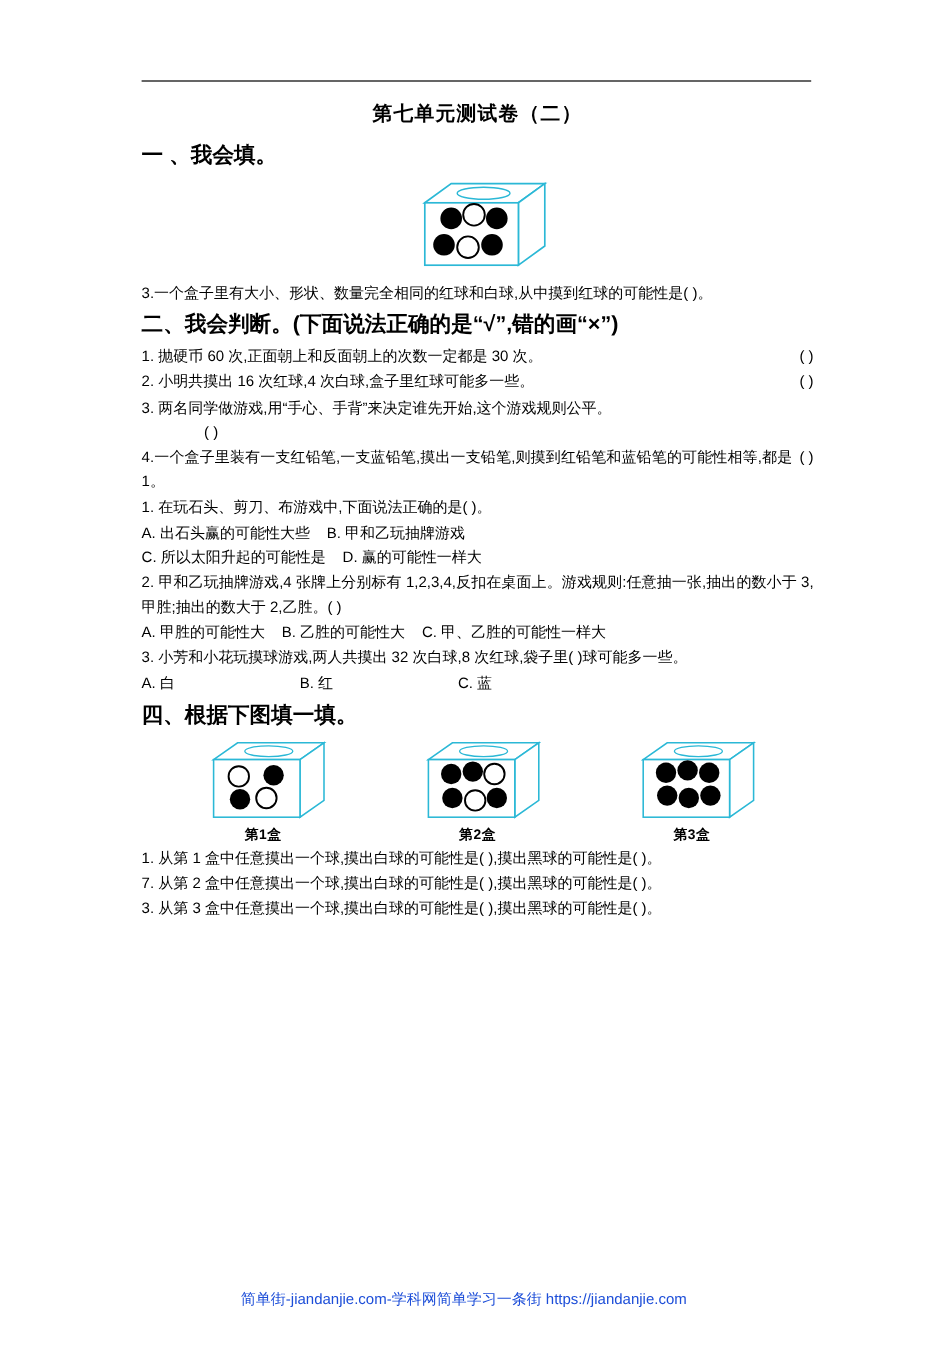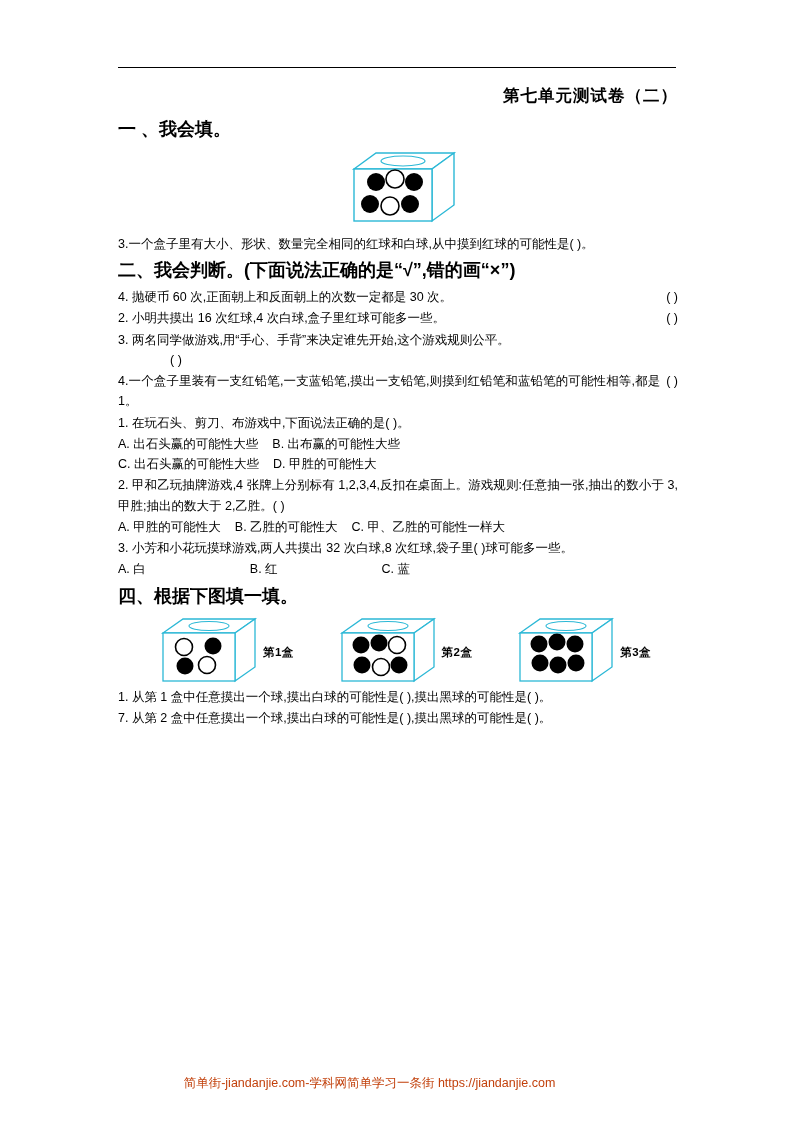--- a/index.html
+++ b/index.html
@@ -29,21 +29,21 @@
     height: 0;
     border-top: 1px solid #000;
   }
   .content {
     position: absolute;
     left: 118px;
     top: 84px;
     width: 560px;
   }
   .doc-title {
-    text-align: right;
+    text-align: center;
     font-size: 16.5px;
     font-weight: bold;
     letter-spacing: 1px;
     margin: 0 0 9px 0;
     line-height: 1.4;
   }
   .sec-head {
     font-size: 18px;
     font-weight: bold;
     margin: 3px 0 2px 0;
@@ -79,37 +79,37 @@
   }
   .fig-row {
     margin: 6px 0 2px 0;
     display: flex;
     justify-content: space-around;
     align-items: flex-end;
     padding: 0 12px;
   }
   .fig-item {
     display: flex;
-    flex-direction: row;
+    flex-direction: column;
     align-items: center;
   }
   .fig-cap {
     font-size: 11.5px;
     font-weight: bold;
     margin-top: 3px;
     letter-spacing: 0.5px;
   }
   .footer {
     position: absolute;
-    left: 0;
+    left: 17px;
     top: 1075px;
     width: 739px;
     text-align: center;
     font-size: 12.5px;
-    color: #c2410c;
+    color: #1d4ed8;
   }
   svg { display: block; }
 </style>
 </head>
 <body>
 
 <div class="page">
 
   <div class="top-rule"></div>
 
@@ -136,21 +136,21 @@
         <circle cx="78" cy="53" r="9" fill="#000000"></circle>
       </svg>
     </div>
 
     <div class="q">3.一个盒子里有大小、形状、数量完全相同的红球和白球,从中摸到红球的可能性是(        )。</div>
 
     <div class="sec-head">二、我会判断。(下面说法正确的是“√”,错的画“×”)</div>
 
     <div class="q">
       <span class="rightmark">(        )</span>
-      <span>4. 抛硬币 60 次,正面朝上和反面朝上的次数一定都是 30 次。</span>
+      <span>1. 抛硬币 60 次,正面朝上和反面朝上的次数一定都是 30 次。</span>
     </div>
     <div class="clear"></div>
     <div class="q">
       <span class="rightmark">(        )</span>
       <span>2. 小明共摸出 16 次红球,4 次白球,盒子里红球可能多一些。</span>
     </div>
     <div class="clear"></div>
     <div class="q">
       <span>3. 两名同学做游戏,用“手心、手背”来决定谁先开始,这个游戏规则公平。</span>
       <br>
@@ -159,24 +159,24 @@
     <div class="q">
       <span class="rightmark">(        )</span>
       <span>4.一个盒子里装有一支红铅笔,一支蓝铅笔,摸出一支铅笔,则摸到红铅笔和蓝铅笔的可能性相等,都是 1。</span>
     </div>
     <div class="clear"></div>
 
 
     <div class="q">1. 在玩石头、剪刀、布游戏中,下面说法正确的是(        )。</div>
     <div class="opts">
       <span class="opt-row">
-        <span>A.  出石头赢的可能性大些</span><span class="sp-sm"></span><span>B.  出布赢的可能性大些</span>
-      </span>
-      <span class="opt-row">
-        <span>C.  出石头赢的可能性大些</span><span class="sp-sm"></span><span>D.  甲胜的可能性大</span>
+        <span>A.  出石头赢的可能性大些</span><span class="sp-sm"></span><span>B.  甲和乙玩抽牌游戏</span>
+      </span>
+      <span class="opt-row">
+        <span>C.  所以太阳升起的可能性是</span><span class="sp-sm"></span><span>D.  赢的可能性一样大</span>
       </span>
     </div>
 
     <div class="q">2. 甲和乙玩抽牌游戏,4 张牌上分别标有 1,2,3,4,反扣在桌面上。游戏规则:任意抽一张,抽出的数小于 3,甲胜;抽出的数大于 2,乙胜。(        )</div>
     <div class="opts">
       <span class="opt-row">
         <span>A.  甲胜的可能性大</span><span class="sp-sm"></span><span>B. 乙胜的可能性大</span><span class="sp-sm"></span><span>C. 甲、乙胜的可能性一样大</span>
       </span>
     </div>
 
@@ -234,18 +234,19 @@
           <circle cx="56" cy="48" r="8.5" fill="#000000"></circle>
           <circle cx="74" cy="46" r="8.5" fill="#000000"></circle>
         </svg>
         <div class="fig-cap">第3盒</div>
       </div>
 
     </div>
 
     <div class="q">1.  从第 1 盒中任意摸出一个球,摸出白球的可能性是(        ),摸出黑球的可能性是(        )。</div>
     <div class="q">7.  从第 2 盒中任意摸出一个球,摸出白球的可能性是(        ),摸出黑球的可能性是(        )。</div>
+    <div class="q">3.  从第 3 盒中任意摸出一个球,摸出白球的可能性是(        ),摸出黑球的可能性是(        )。</div>
 
   </div>
 
   <div class="footer">简单街-jiandanjie.com-学科网简单学习一条街 https://jiandanjie.com</div>
 
 </div>
 
 </body></html>

